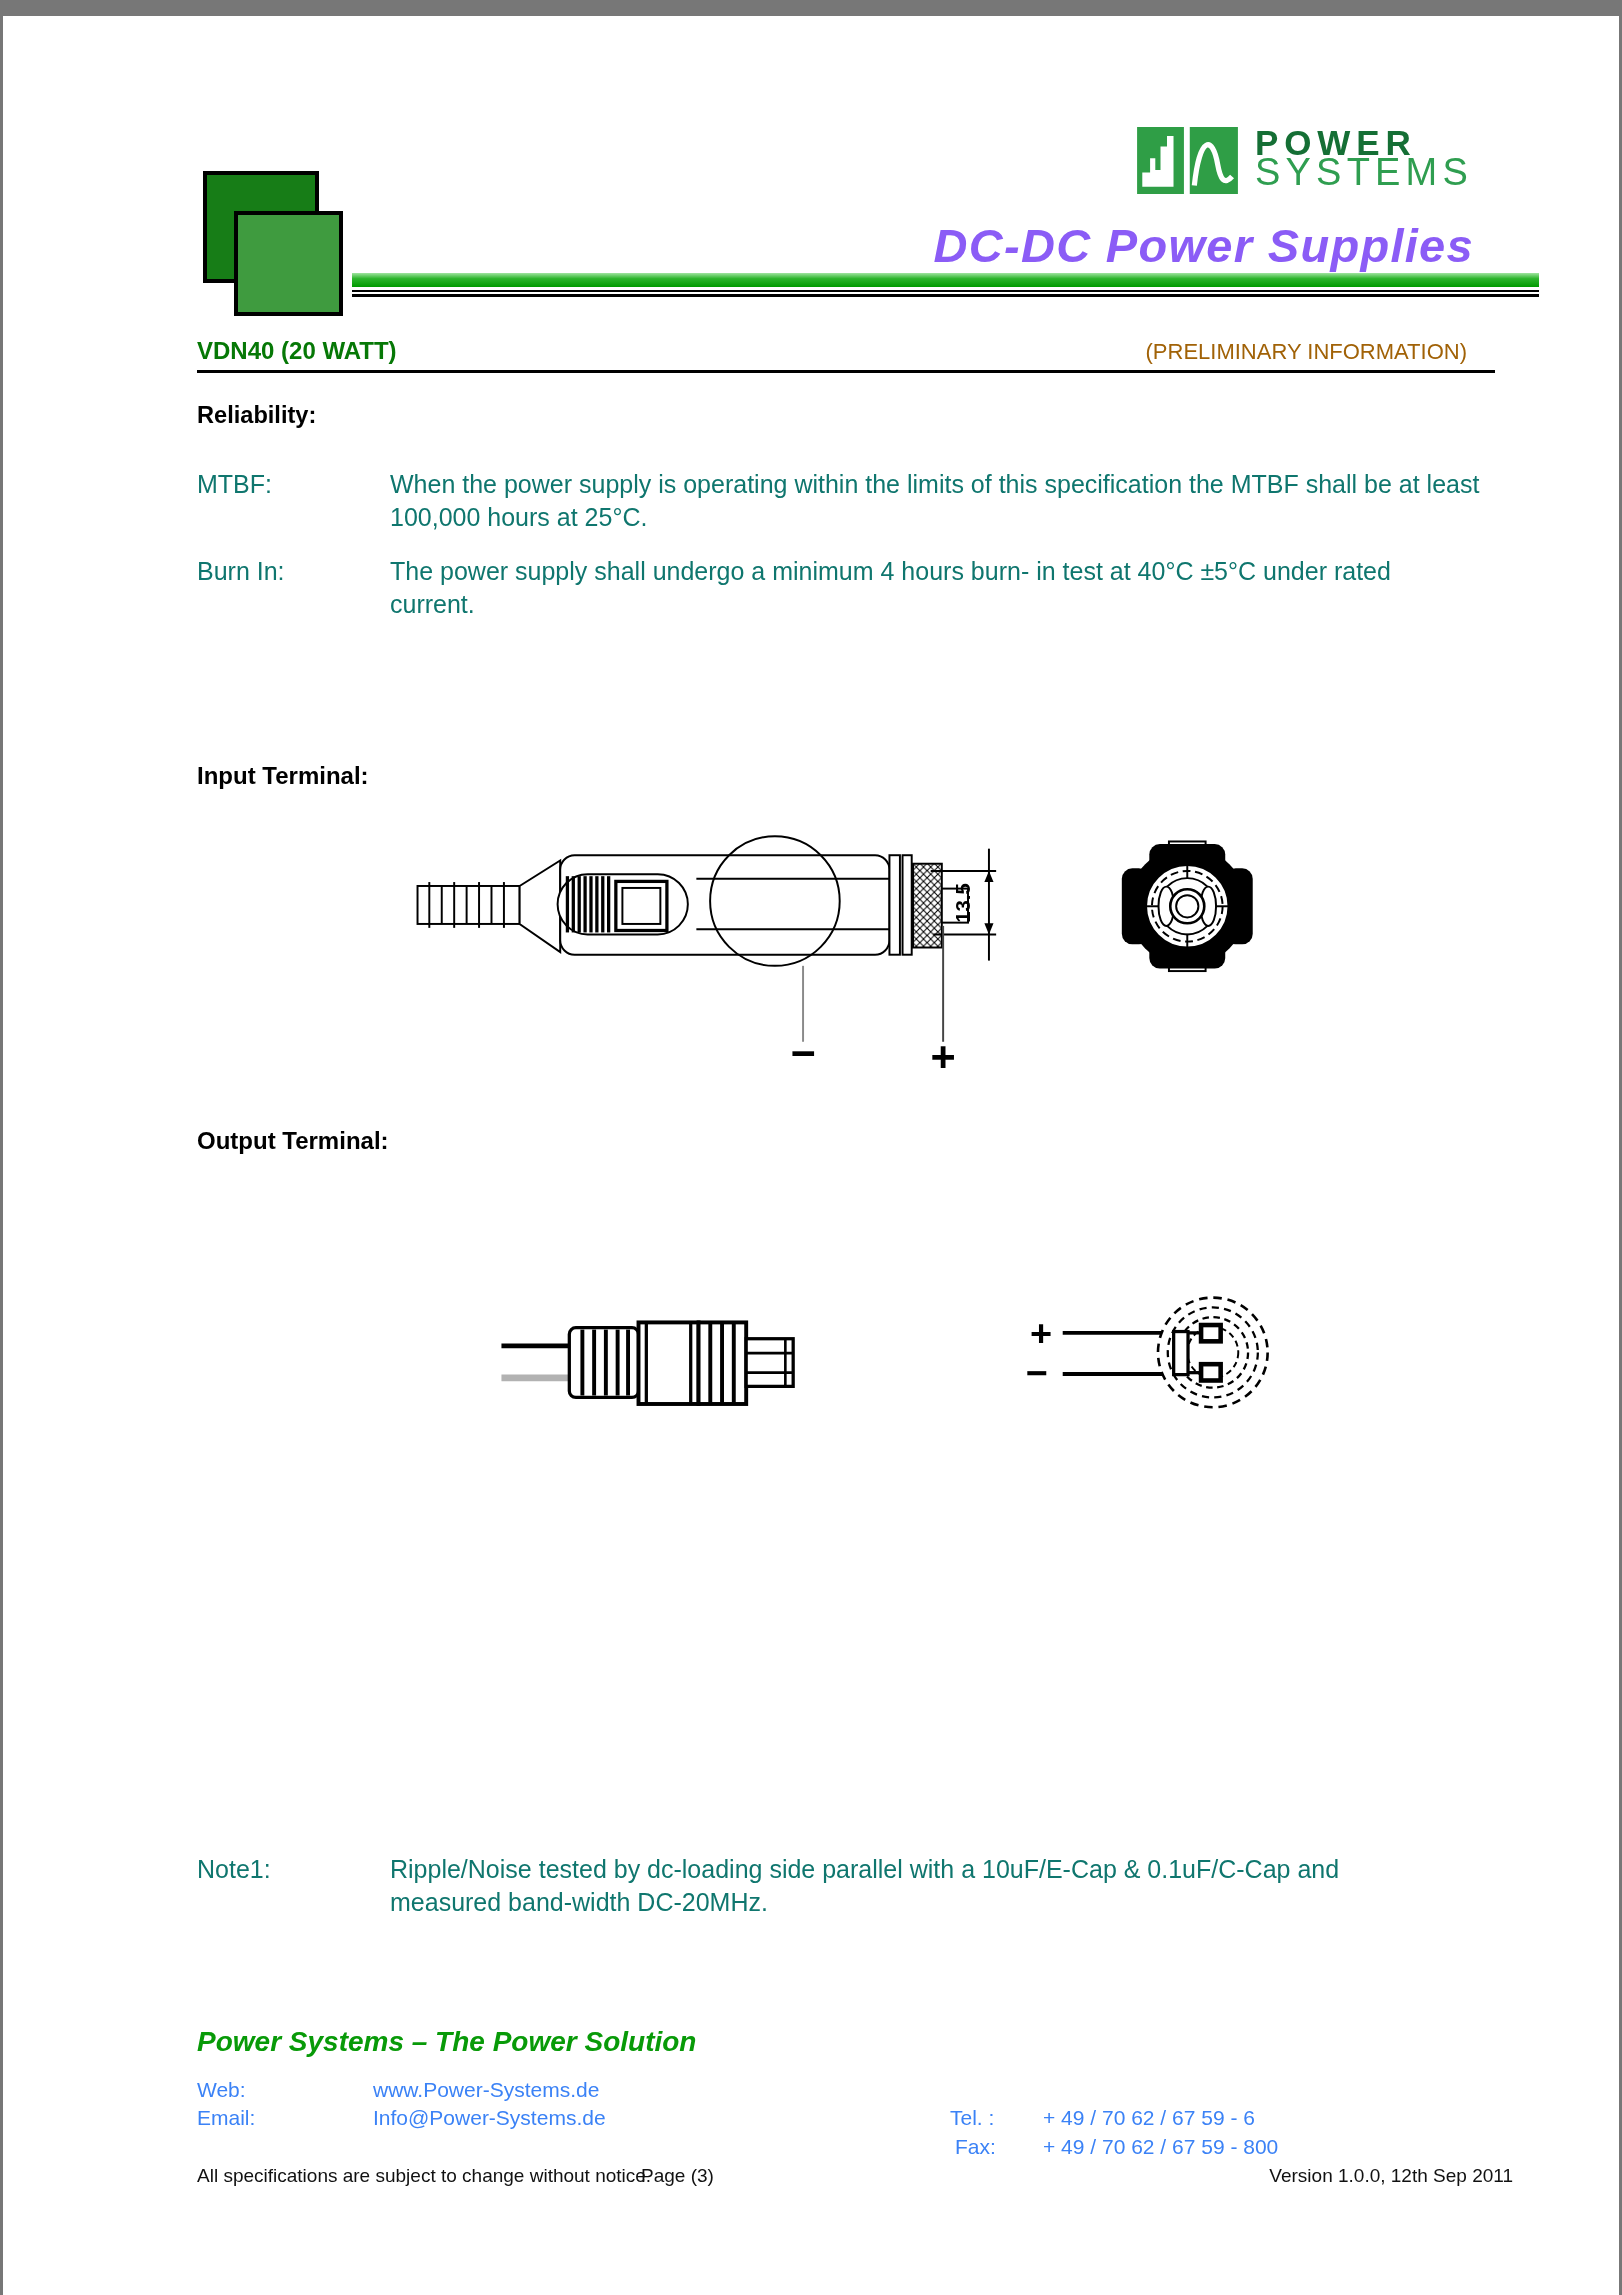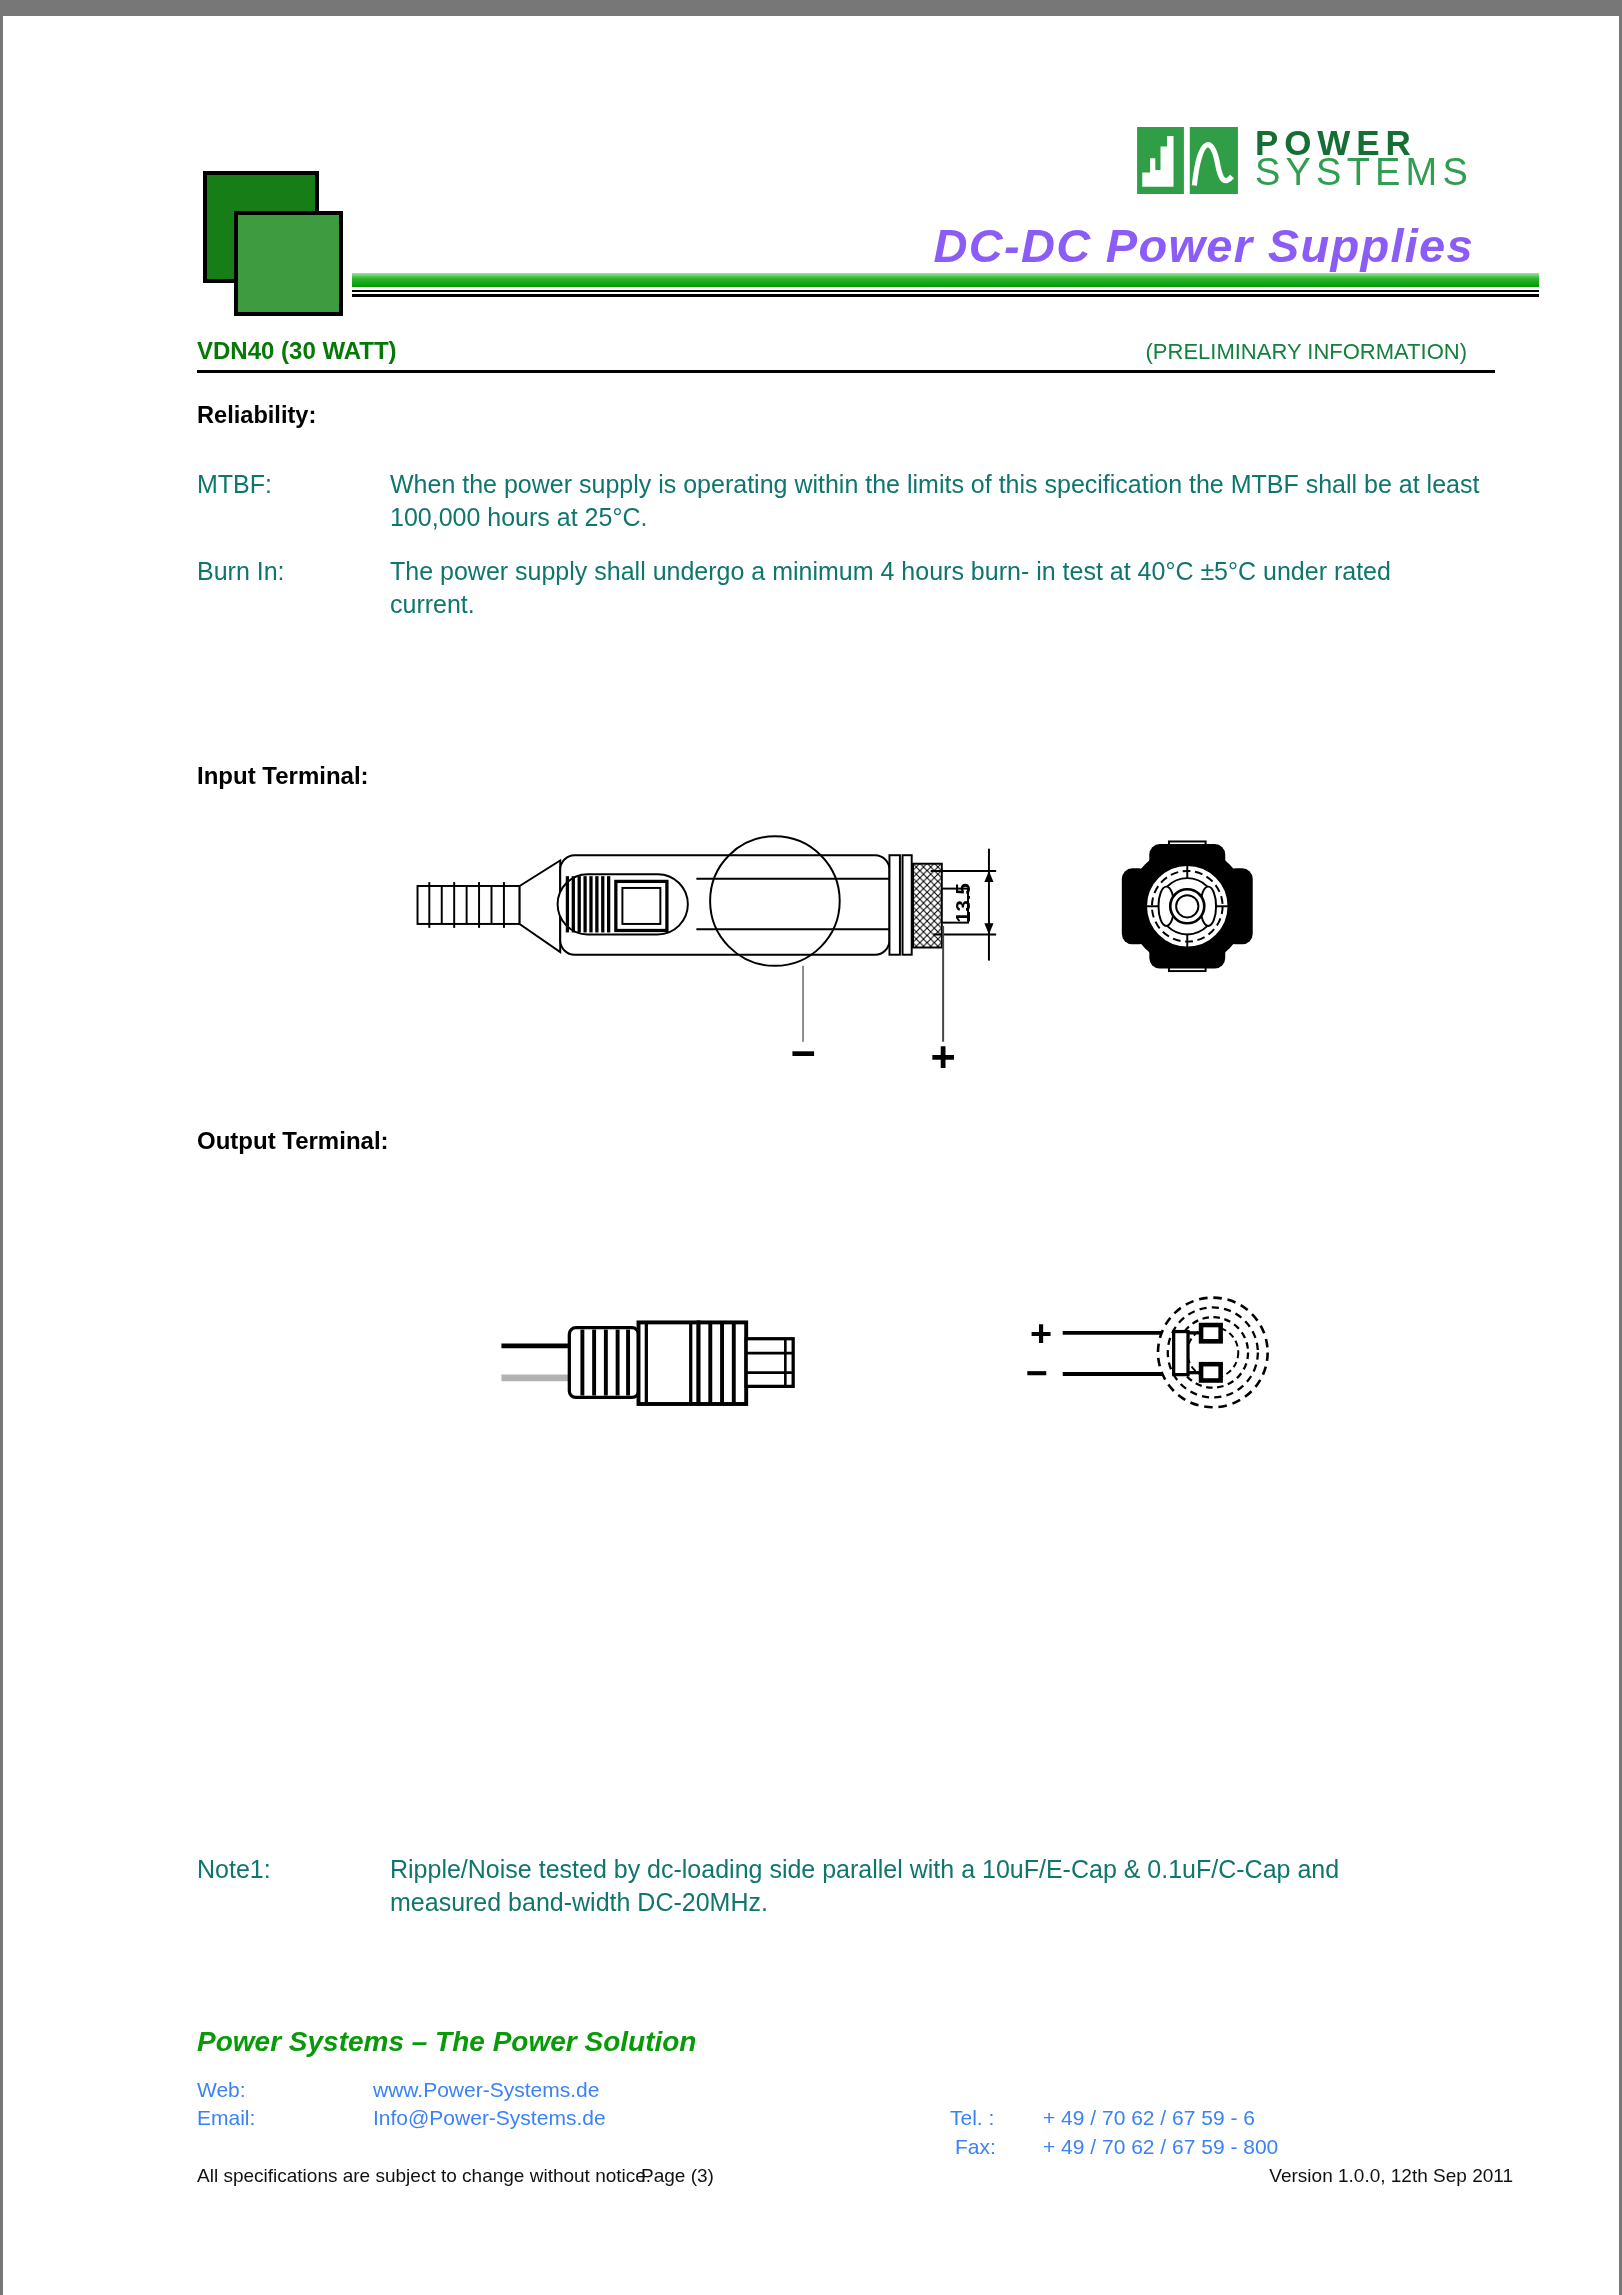--- a/index.html
+++ b/index.html
@@ -18,21 +18,21 @@
   .sec-head{font-size:24px;font-weight:bold;color:#000;}
   
   .logo-back{background:#177d17;border:4.6px solid #000;}
   .logo-front{background:#3f9b3f;border:4.6px solid #000;}
   .green-bar{background:linear-gradient(to bottom,#9fe49f 0%,#2db52d 40%,#009a00 100%);}
   .dark-rule{border-top:2.6px solid #000;border-bottom:3.9px solid #000;height:2px;background:#fff;}
   .brand-line1{font-size:35px;font-weight:800;color:#156f35;letter-spacing:5.9px;line-height:31px;}
   .brand-line2{font-size:38px;font-weight:400;color:#2f9e50;letter-spacing:5.2px;line-height:29px;}
   .doc-title{font-size:47px;font-weight:bold;font-style:italic;color:#8b5cf6;letter-spacing:1.3px;}
   .model{font-size:24px;font-weight:bold;color:#067806;}
-  .prelim{font-size:22px;color:#15803d;}
+  .prelim{font-size:22px;color:#a16207;}
   .thin-rule{background:#000;height:3.3px;}
   
   .foot-head{font-size:28px;font-weight:bold;font-style:italic;color:#089a08;}
   .foot-text{font-size:21px;color:#3b82f6;line-height:29px;}
   .foot-small{font-size:19px;color:#111;}
   svg text{font-family:"Liberation Sans","DejaVu Sans",sans-serif;}
 </style>
 </head>
 <body>
 
@@ -50,21 +50,21 @@
     <path d="M8,92 V70 H20 V48 H28 V66 H36 V30 H46 V14 H56 V92 Z" fill="#ffffff"></path>
     <path d="M88,90 C96,14 116,12 124,58 C128,80 134,90 146,76" stroke="#ffffff" stroke-width="8" fill="none"></path>
   </svg>
   <div class="abs" style="left:1252px;top:111px;">
     <div class="brand-line1">POWER</div>
     <div class="brand-line2">SYSTEMS</div>
   </div>
 
   <div class="abs doc-title" style="right:145px;top:202px;">DC-DC Power Supplies</div>
 
-  <div class="abs model" style="left:194px;top:321px;">VDN40 (30 WATT)</div>
+  <div class="abs model" style="left:194px;top:321px;">VDN40 (20 WATT)</div>
   <div class="abs prelim" style="right:152px;top:323px;">(PRELIMINARY INFORMATION)</div>
   <div class="abs thin-rule" style="left:194px;top:354px;width:1298px;"></div>
 
   <div class="abs sec-head" style="left:194px;top:386px;font-size:23.6px;">Reliability:</div>
 
   <div class="abs body-text" style="left:194px;top:452px;">MTBF:</div>
   <div class="abs body-text prewrap" style="left:387px;top:452px;width:1126px;">When the power supply is operating within the limits of this specification the MTBF shall be at least
 100,000 hours at 25°C.</div>
 
   <div class="abs body-text" style="left:194px;top:539px;">Burn In:</div>

